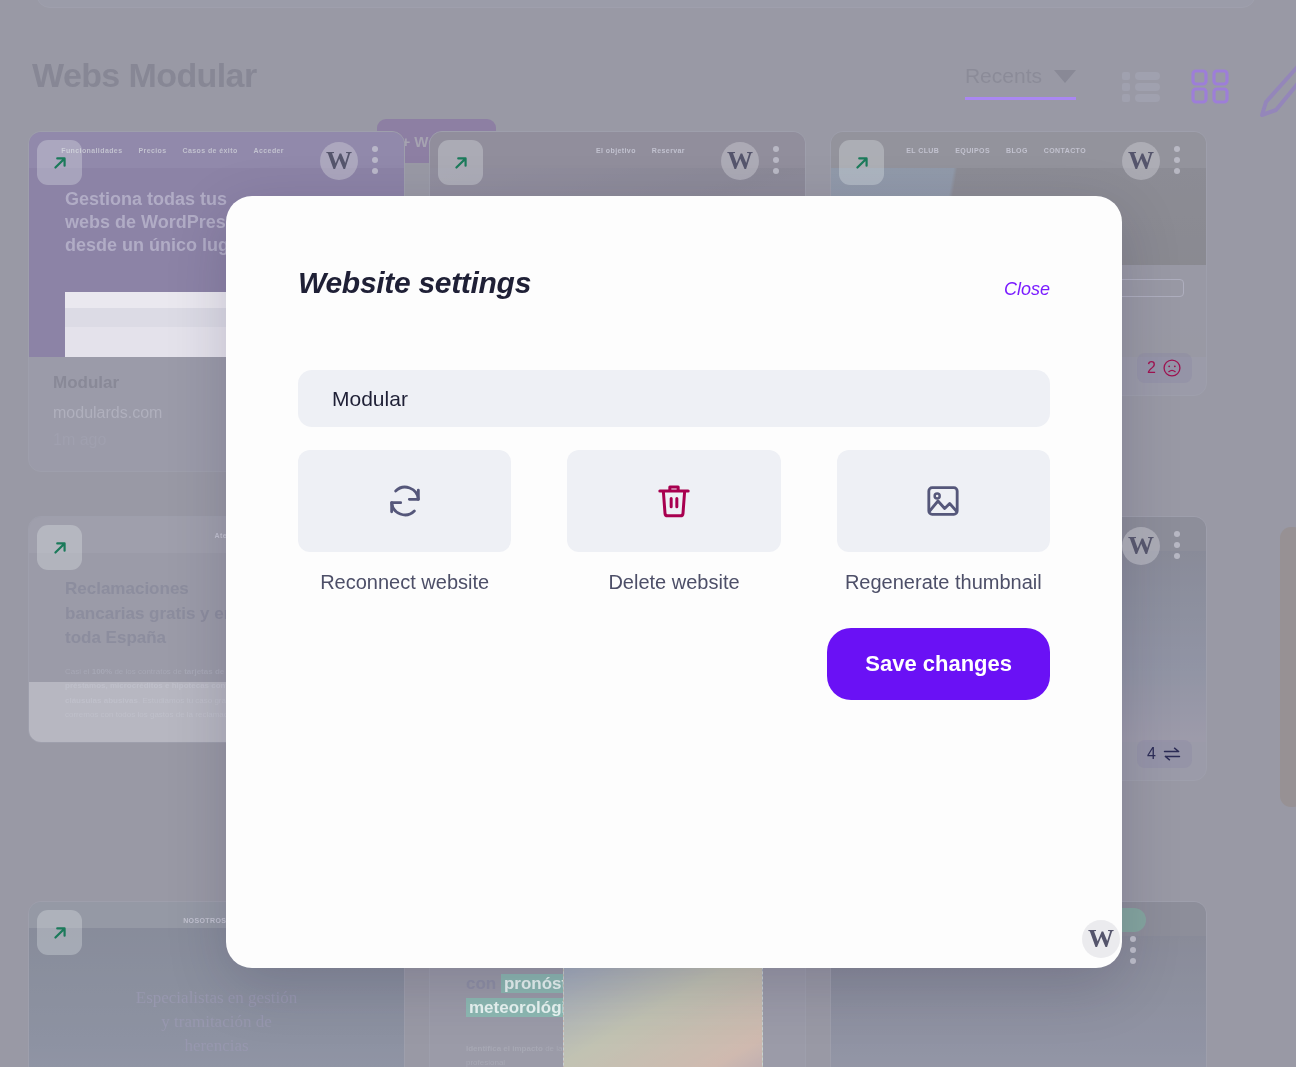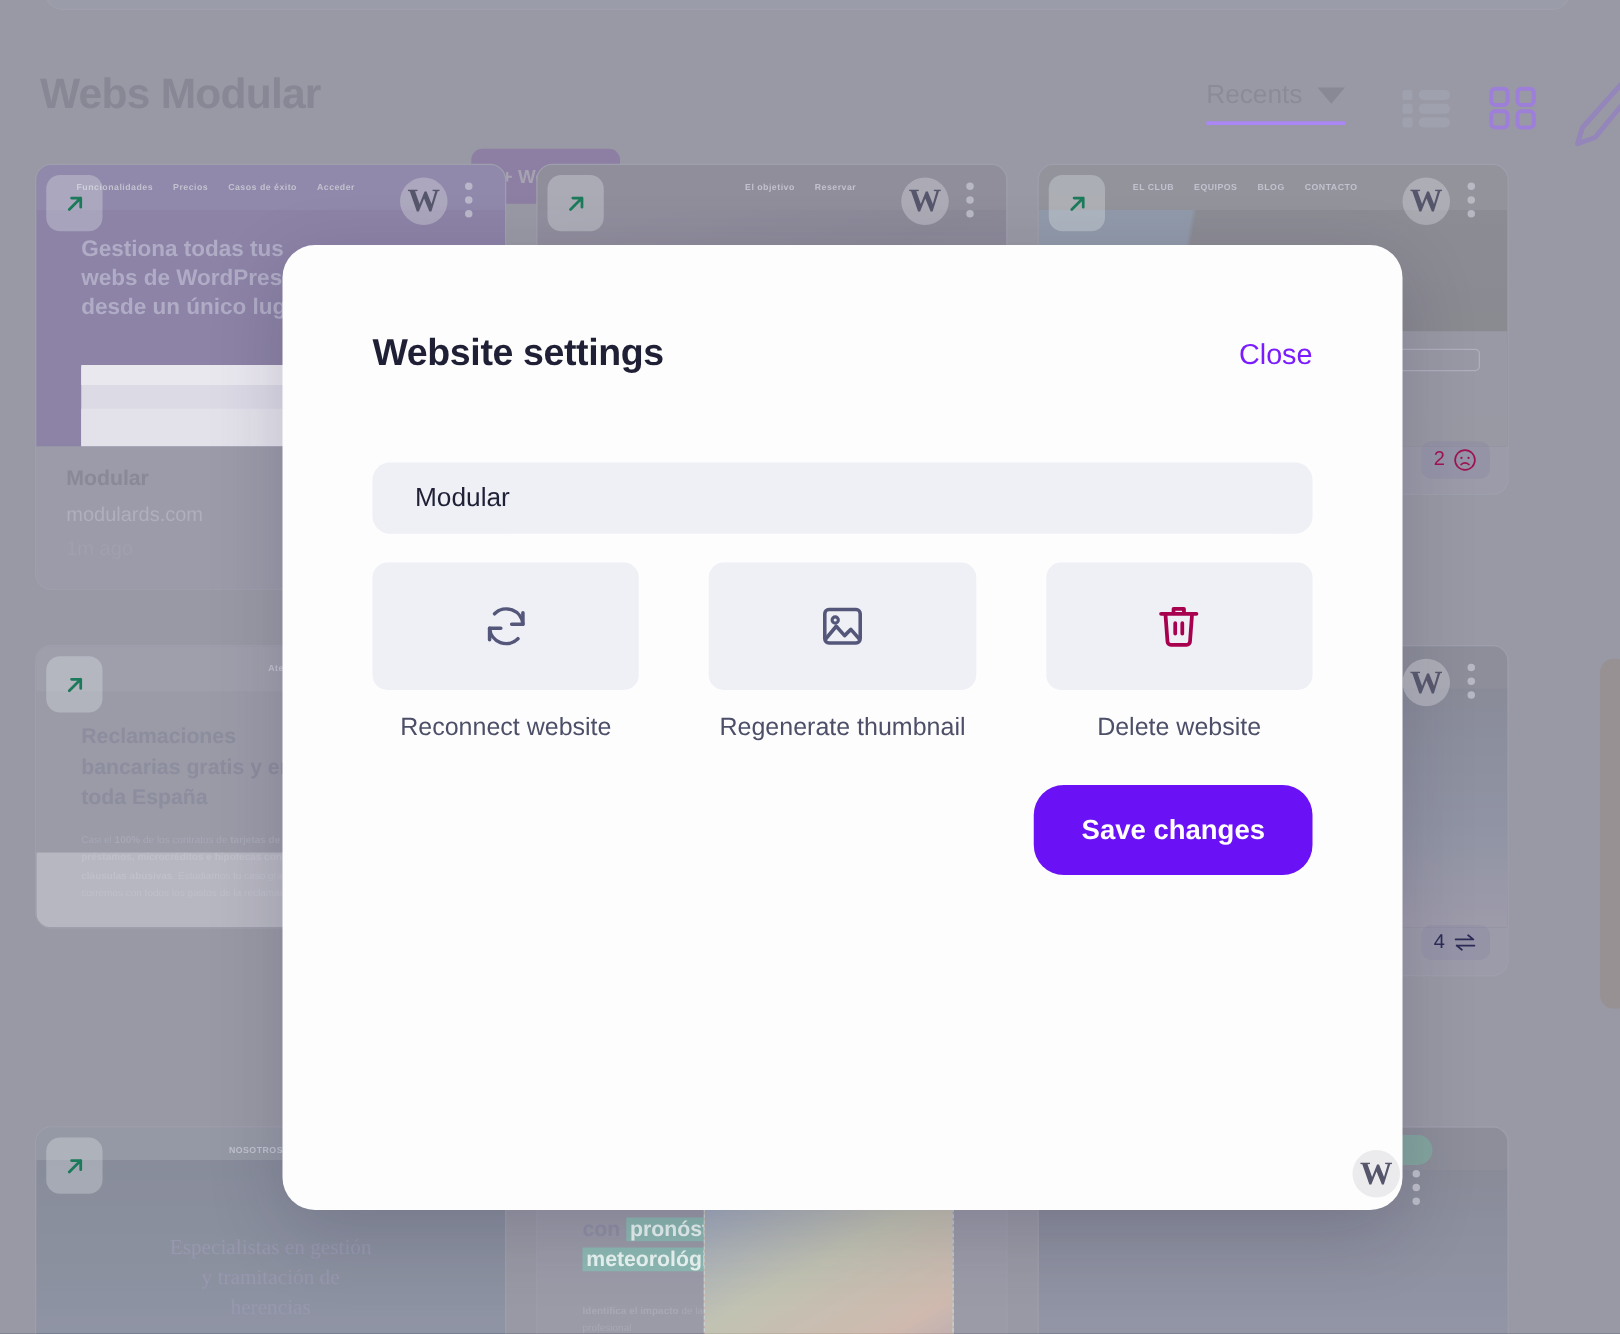--- a/index.html
+++ b/index.html
@@ -164,23 +164,23 @@
 
   
   #overlay { position: absolute; inset: 0; background: rgba(255,255,255,.46); }
   .modal {
     position: absolute; left: 226px; top: 196px;
     width: 896px; height: 772px;
     background: #fdfdfd; border-radius: 26px;
     box-shadow: 0 18px 60px rgba(25,20,60,.18);
     padding: 70px 72px 0;
   }
-  .modal-head { display: flex; align-items: center; justify-content: space-between; }
+  .modal-head { display: flex; align-items: flex-end; justify-content: space-between; font-style: italic; }
   .modal-title { font-size: 30px; font-weight: 800; color: #1f2036; letter-spacing: -.3px; }
-  .modal-close { font-size: 23px; color: #7a1cff; cursor: pointer; }
+  .modal-close { font-size: 18px; color: #7a1cff; cursor: pointer; }
 
   .field {
     margin-top: 0; background: #eef0f5; border-radius: 14px;
     padding: 17px 34px 16px; position: relative;
   }
   .field + .field { margin-top: 22px; }
   .field-label { font-size: 16px; color: #8a8ca4; margin-bottom: 2px; }
   .field-value { font-size: 21px; color: #1f2036; }
   .field.first { margin-top: 70px; }
   .chev { position: absolute; right: 38px; top: 50%; transform: translateY(-50%); }
@@ -459,38 +459,38 @@
           <path d="M20 5.5 V11 H14.6" fill="none" stroke="#55577a" stroke-width="1.7" stroke-linecap="round" stroke-linejoin="round"></path>
           <path d="M4 18.5 V13 H9.4" fill="none" stroke="#55577a" stroke-width="1.7" stroke-linecap="round" stroke-linejoin="round"></path>
         </svg>
       </div>
       <div class="action-label">Reconnect website</div>
     </div>
 
     <div class="action">
       <div class="action-tile">
         <svg width="40" height="40" viewBox="0 0 24 24">
-          <rect x="3.5" y="4" width="17" height="16" rx="2" fill="none" stroke="#55577a" stroke-width="1.7"></rect>
-          <circle cx="8.5" cy="9" r="1.5" fill="none" stroke="#55577a" stroke-width="1.5"></circle>
-          <path d="M4 18 l5 -6 l4 4.5 l3 -3 l4 4.5" fill="none" stroke="#55577a" stroke-width="1.7" stroke-linecap="round" stroke-linejoin="round"></path>
-        </svg>
-      </div>
-      <div class="action-label">Regenerate thumbnail</div>
-    </div>
-
-    <div class="action">
-      <div class="action-tile">
-        <svg width="40" height="40" viewBox="0 0 24 24">
           <path d="M3.5 6 h17" stroke="#a8004f" stroke-width="1.8" stroke-linecap="round" fill="none"></path>
           <path d="M9.5 6 V3.6 h5 V6" stroke="#a8004f" stroke-width="1.8" stroke-linejoin="round" fill="none"></path>
           <path d="M5.6 6 l1 13.4 a1.6 1.6 0 0 0 1.6 1.5 h7.6 a1.6 1.6 0 0 0 1.6 -1.5 L18.4 6" stroke="#a8004f" stroke-width="1.8" fill="none" stroke-linejoin="round"></path>
           <path d="M10.3 10.5 v5 M13.7 10.5 v5" stroke="#a8004f" stroke-width="1.8" stroke-linecap="round" fill="none"></path>
         </svg>
       </div>
       <div class="action-label danger">Delete website</div>
     </div>
 
+    <div class="action">
+      <div class="action-tile">
+        <svg width="40" height="40" viewBox="0 0 24 24">
+          <rect x="3.5" y="4" width="17" height="16" rx="2" fill="none" stroke="#55577a" stroke-width="1.7"></rect>
+          <circle cx="8.5" cy="9" r="1.5" fill="none" stroke="#55577a" stroke-width="1.5"></circle>
+          <path d="M4 18 l5 -6 l4 4.5 l3 -3 l4 4.5" fill="none" stroke="#55577a" stroke-width="1.7" stroke-linecap="round" stroke-linejoin="round"></path>
+        </svg>
+      </div>
+      <div class="action-label">Regenerate thumbnail</div>
+    </div>
+
   </div>
 
   <div class="save-row">
     <button class="save-btn">Save changes</button>
   </div>
 </div>
 
 </body></html>

